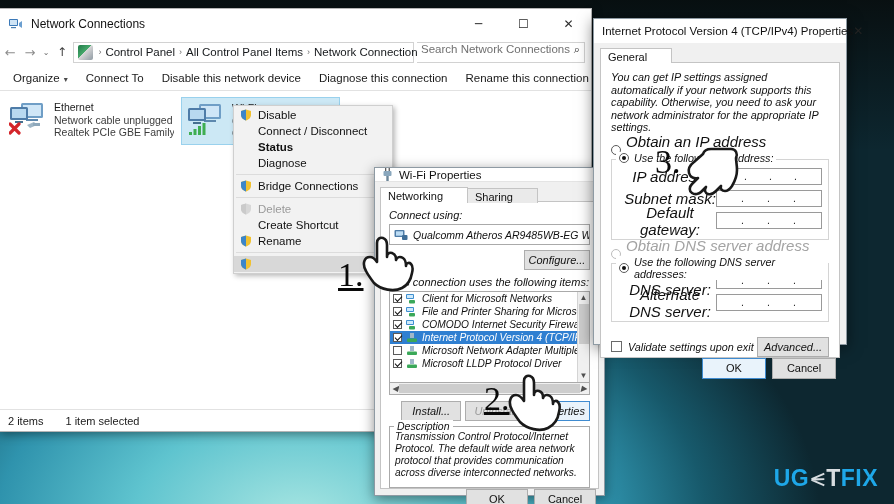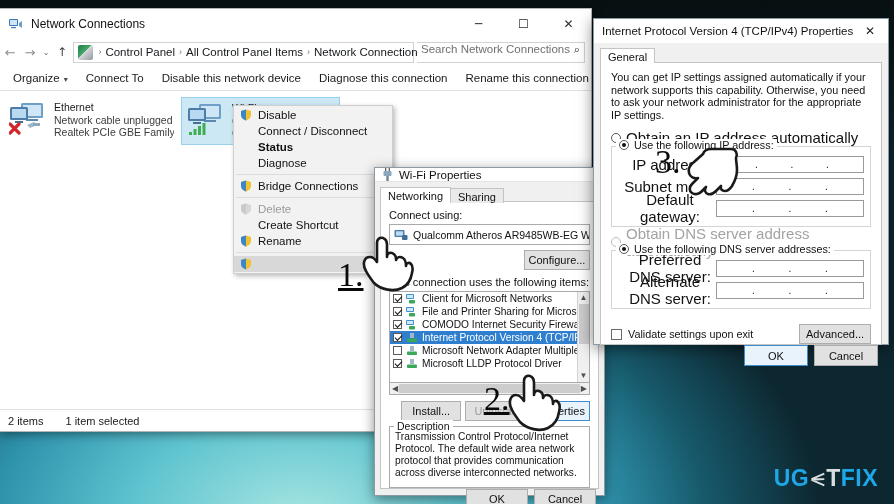--- a/index.html
+++ b/index.html
@@ -163,30 +163,30 @@
     display: flex; flex-direction: column;
   }
   #wifiprops .dtitle {
     height: 22px; background: #fff; display: flex; align-items: center;
     padding-left: 7px; gap: 6px; font-size: 11.5px; color: #111;
     border-bottom: 1px solid #e4e4e4;
   }
   .plugico { width: 11px; height: 13px; flex:none; position: relative;}
   .tabstrip { display: flex; padding: 4px 0 0 5px; height: 19px; font-size: 11px; }
   .tab {
-    padding: 2px 7px 2px 7px; background: #f0f0f0; border: 1px solid #c4c4c4;
+    padding: 2px 24px 2px 7px; background: #f0f0f0; border: 1px solid #c4c4c4;
     border-bottom: none; color: #111; position: relative; top: 1px;
   }
   .tab.active { background: #fff; z-index: 2; }
   .tab.inactive { background: #eaeaea; margin-left: -1px; top: 2px; }
   .tabbody {
     flex: 1 1 auto; background: #fff; border: 1px solid #c4c4c4;
     margin: 0 5px 0 5px; padding: 7px 8px 0 8px;
     font-size: 11px; color: #111;
-    display: flex; flex-direction: column;
+    display: flex; flex-direction: column; font-style: italic;
   }
   .lbl-sm { font-size: 11px; color: #111; margin-bottom: 3px; }
   .adapterbox {
     height: 21px; border: 1px solid #aaa; background: #fff;
     display: flex; align-items: center; gap: 5px; padding: 0 4px;
     font-size: 10.5px; white-space: nowrap; overflow: hidden;
   }
   .nicico { width: 14px; height: 12px; flex:none; position: relative; }
   .btnrow-right { display: flex; justify-content: flex-end; margin: 5px 0 6px 0; }
   .wbtn {
@@ -235,21 +235,21 @@
   }
   .dlgfooter {
     height: 34px; display: flex; align-items: center; justify-content: flex-end;
     gap: 6px; padding-right: 8px;
   }
   .dlgfooter .wbtn { min-width: 62px; }
 
   
   #ipv4 {
     position: absolute; left: 593px; top: 18px;
-    width: 296px; height: 327px;
+    width: 254px; height: 327px;
     background: #f0f0f0;
     border: 1px solid #8e9aa3;
     box-shadow: 0 3px 14px rgba(0,0,0,.5);
     z-index: 50;
     display: flex; flex-direction: column;
   }
   #ipv4 .dtitle {
     height: 26px; background: #fff; display: flex; align-items: center;
     padding: 0 4px 0 8px; font-size: 11.5px; color: #111;
   }

